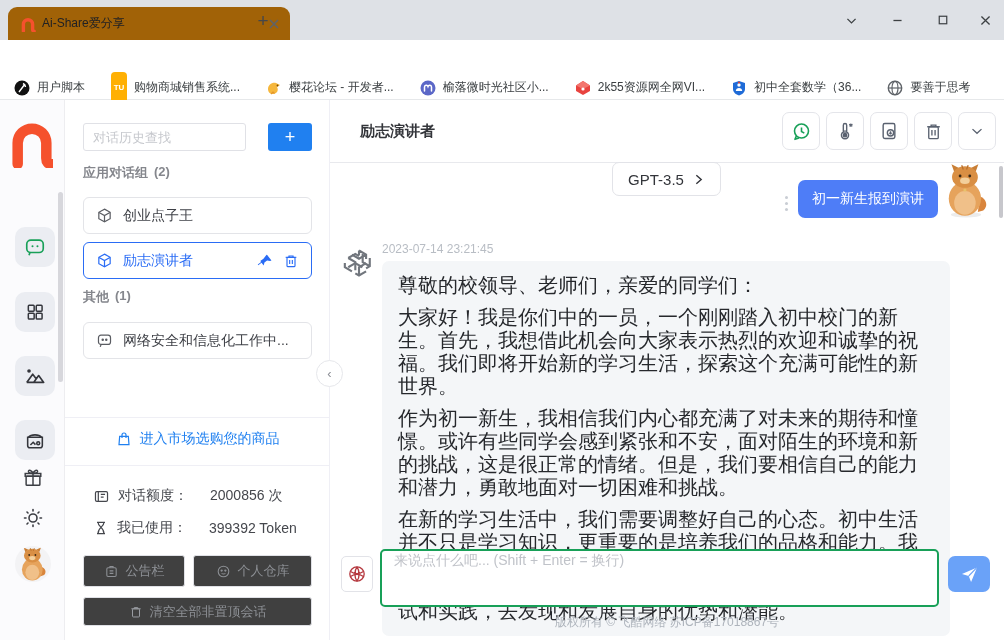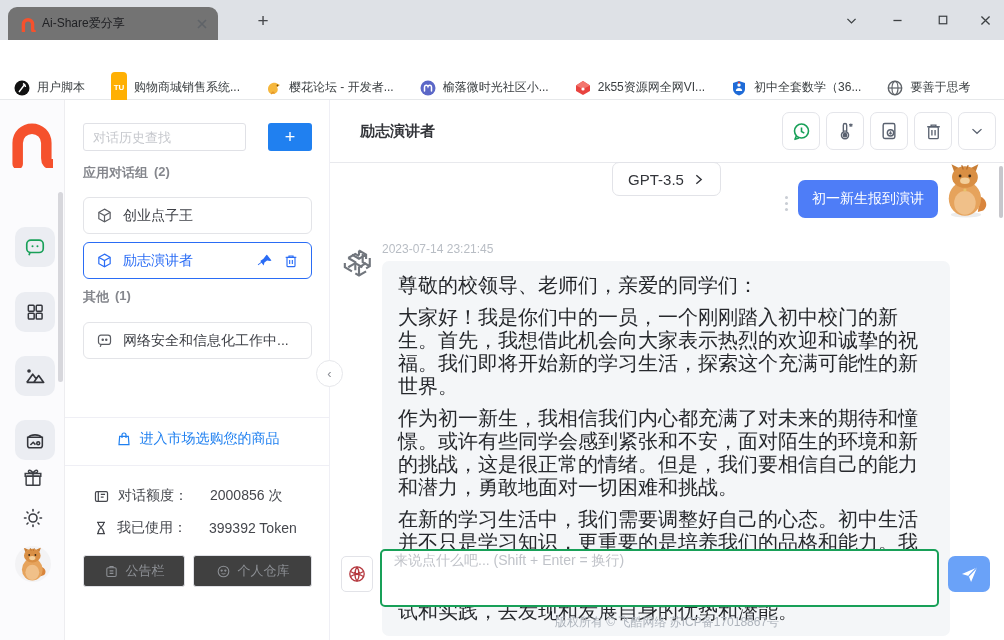--- a/index.html
+++ b/index.html
@@ -3,21 +3,21 @@
 <meta charset="utf-8">
 <style>
   * { margin:0; padding:0; box-sizing:border-box; }
   html,body { width:1004px; height:640px; }
   body { font-family:"Liberation Sans","DejaVu Sans",sans-serif; background:#fff; }
   #stage { position:relative; width:1004px; height:640px; overflow:hidden; background:#fff; }
   .abs { position:absolute; }
 
   
   .tabstrip { left:0; top:0; width:1004px; height:40px; background:#dee1e6; }
-  .tab { left:8px; top:7px; width:210px; height:33px; background:#737373; border-radius:9px 9px 0 0;
+  .tab { left:8px; top:7px; width:282px; height:33px; background:#a16207; border-radius:9px 9px 0 0;
          display:flex; align-items:center; padding:0 8px 0 12px; }
   .tab-title { font-size:12px; color:#202124; white-space:nowrap; overflow:hidden; flex:1; margin:0 6px; }
   .iconbtn { display:flex; align-items:center; justify-content:center; cursor:pointer; }
   .winctl { top:0; height:40px; width:46px; display:flex; align-items:center; justify-content:center; }
   .toolbar { left:0; top:40px; width:1004px; height:36px; background:#fff; }
   .navbtn { top:44px; width:28px; height:28px; border-radius:50%; }
   .omnibox { left:106px; top:45px; width:724px; height:28px; background:#f1f3f4; border-radius:14px;
              display:flex; align-items:center; padding:0 10px; }
   .urltext { font-size:13.5px; color:#202124; margin-left:8px; flex:1; }
   .updatepill { left:934px; top:46px; height:26px; border:1.5px solid #d93025; border-radius:13px;
@@ -394,20 +394,28 @@
       <span>公告栏</span>
     </button>
     <button class="abs pbtn" style="left:128px;top:455px;width:119px;height:32px;">
       <svg width="15" height="15" viewBox="0 0 24 24" fill="none" stroke="#8d9095" stroke-width="1.7">
           <circle cx="12" cy="12" r="8.5"></circle>
           <circle cx="9" cy="10.5" r="1" fill="#8d9095"></circle>
           <circle cx="15" cy="10.5" r="1" fill="#8d9095"></circle>
           <path d="M9 15 c2 1.5 4 1.5 6 0"></path>
         </svg>
       <span>个人仓库</span>
+    </button>
+    <button class="abs pbtn" style="left:18px;top:497px;width:229px;height:29px;">
+      <svg width="14" height="14" viewBox="0 0 24 24" fill="none" stroke="#9a9da3" stroke-width="1.7">
+          <path d="M4 6.5 H20"></path>
+          <path d="M9 6.5 V4.5 h6 v2"></path>
+          <rect x="6" y="6.5" width="12" height="14" rx="1.5"></rect>
+        </svg>
+      <span>清空全部非置顶会话</span>
     </button>
   </div>
 
   <div class="abs collapse">‹</div>
 
   <div class="abs main">
     <div class="abs mheader">
       <div class="abs mtitle">励志演讲者</div>
       <div class="abs hbtns">
         <div class="hbtn">

